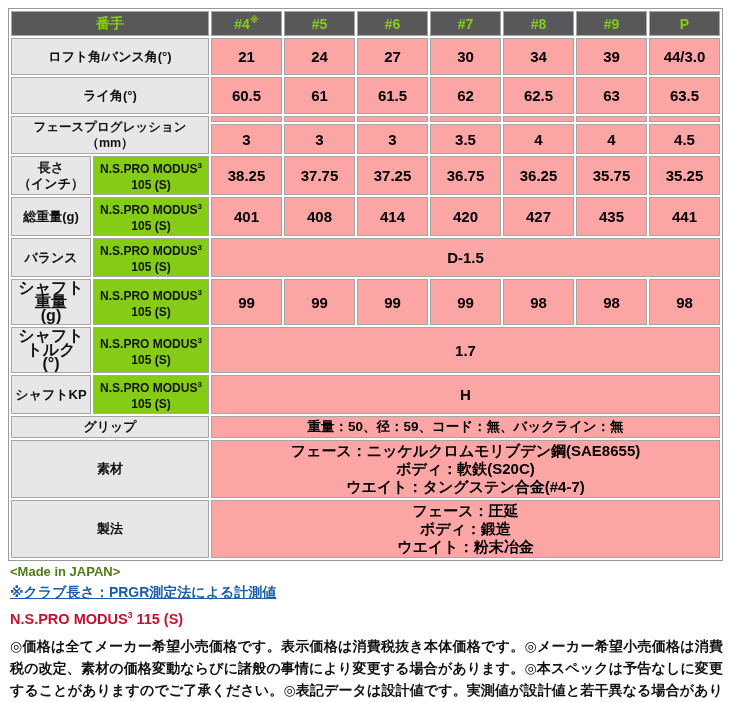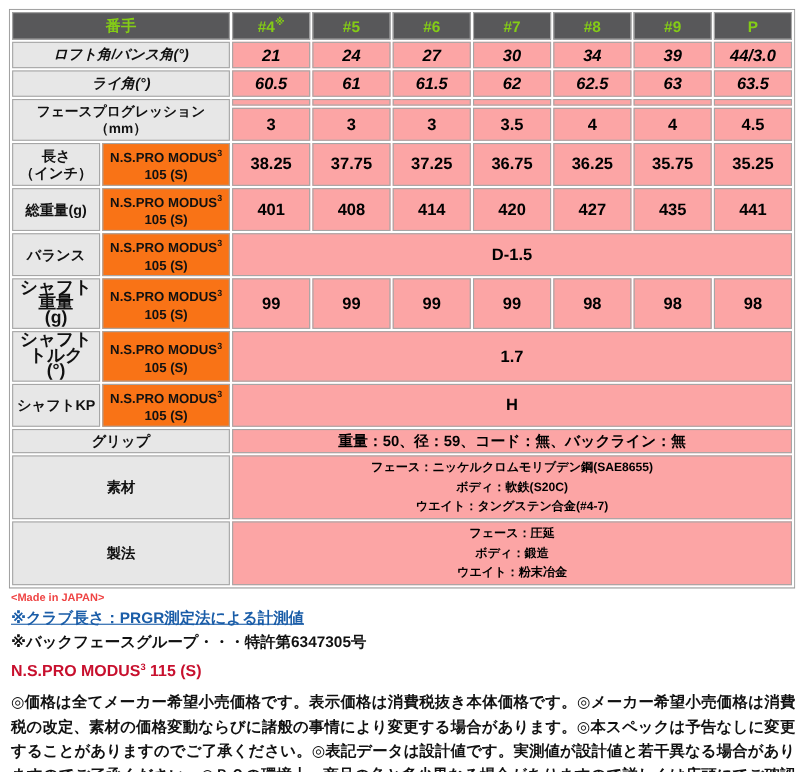--- a/index.html
+++ b/index.html
@@ -34,48 +34,48 @@
   td.label {
     background: #e7e7e7;
     font-weight: bold;
     font-size: 13px;
     line-height: 16px;
     color: #111;
   }
   td.label.sm { font-size: 16px; line-height: 14px; }
   td.label.fp { font-size: 12.5px; }
   td.shaft {
-    background: #f97316;
+    background: #84cc16;
     font-weight: bold;
     font-size: 12px;
     line-height: 16px;
     color: #111;
   }
   td.shaft sup { font-size: 8px; }
   td.val {
     background: #fca5a5;
     font-weight: bold;
     font-size: 15px;
     color: #000;
   }
   td.val.txt { font-size: 13.5px; }
-  td.val.multiline { font-size: 11px; line-height: 18px; }
+  td.val.multiline { font-size: 15px; line-height: 18px; }
   tr.rh-head  th { height: 25px; }
-  tr.rh-sm    td { height: 24px; font-style: italic; }
+  tr.rh-sm    td { height: 37px; }
   tr.rh-sp    td { height: 6px;  padding: 0; }
   tr.rh-fp    td { height: 30px; }
   tr.rh-md    td { height: 35px; }
   tr.rh-lg    td { height: 36px; }
   tr.rh-grip  td { height: 18px; margin-left: 40px; }
   tr.rh-mat   td { height: 55px; }
   tr.rh-mfg   td { height: 52px; }
 
   .notes { width: 715px; margin-top: 3px; }
   .notes p { margin: 0 0 4px 2px; }
-  .made-in { font-size: 10px; font-weight: bold; color: #ef4444; }
+  .made-in { font-size: 13px; font-weight: bold; color: #4d7c0f; }
   a.note-link {
     font-size: 14px; font-weight: bold;
     color: #1a5da8; text-decoration: underline; text-align: right;
   }
   .note-black { font-size: 14px; font-weight: bold; color: #111; }
   .note-red { font-size: 14.5px; font-weight: bold; color: #c8102e; }
   .note-red sup { font-size: 8.5px; }
   .note-red.line2 { margin-top: 8px; }
   .disclaimer {
     margin-top: 8px !important;
@@ -229,16 +229,15 @@
       <span>ボディ：鍛造</span><br>
       <span>ウエイト：粉末冶金</span>
     </td>
   </tr>
 </tbody>
   </table>
 
 <div class="notes">
   <p class="made-in">&lt;Made in JAPAN&gt;</p>
   <p><a href="#" class="note-link">※クラブ長さ：PRGR測定法による計測値</a></p>
-  <p class="note-black">※バックフェースグループ・・・特許第6347305号</p>
   <p class="note-red line2"><span>N.S.PRO MODUS</span><sup>3</sup><span> 115 (S)</span></p>
   <p class="disclaimer">◎価格は全てメーカー希望小売価格です。表示価格は消費税抜き本体価格です。◎メーカー希望小売価格は消費税の改定、素材の価格変動ならびに諸般の事情により変更する場合があります。◎本スペックは予告なしに変更することがありますのでご了承ください。◎表記データは設計値です。実測値が設計値と若干異なる場合がありますのでご了承ください。◎ＰＣの環境上、商品の色と多少異なる場合がありますので詳しくは店頭にてご確認ください。</p>
 </div>
 
 </body></html>

